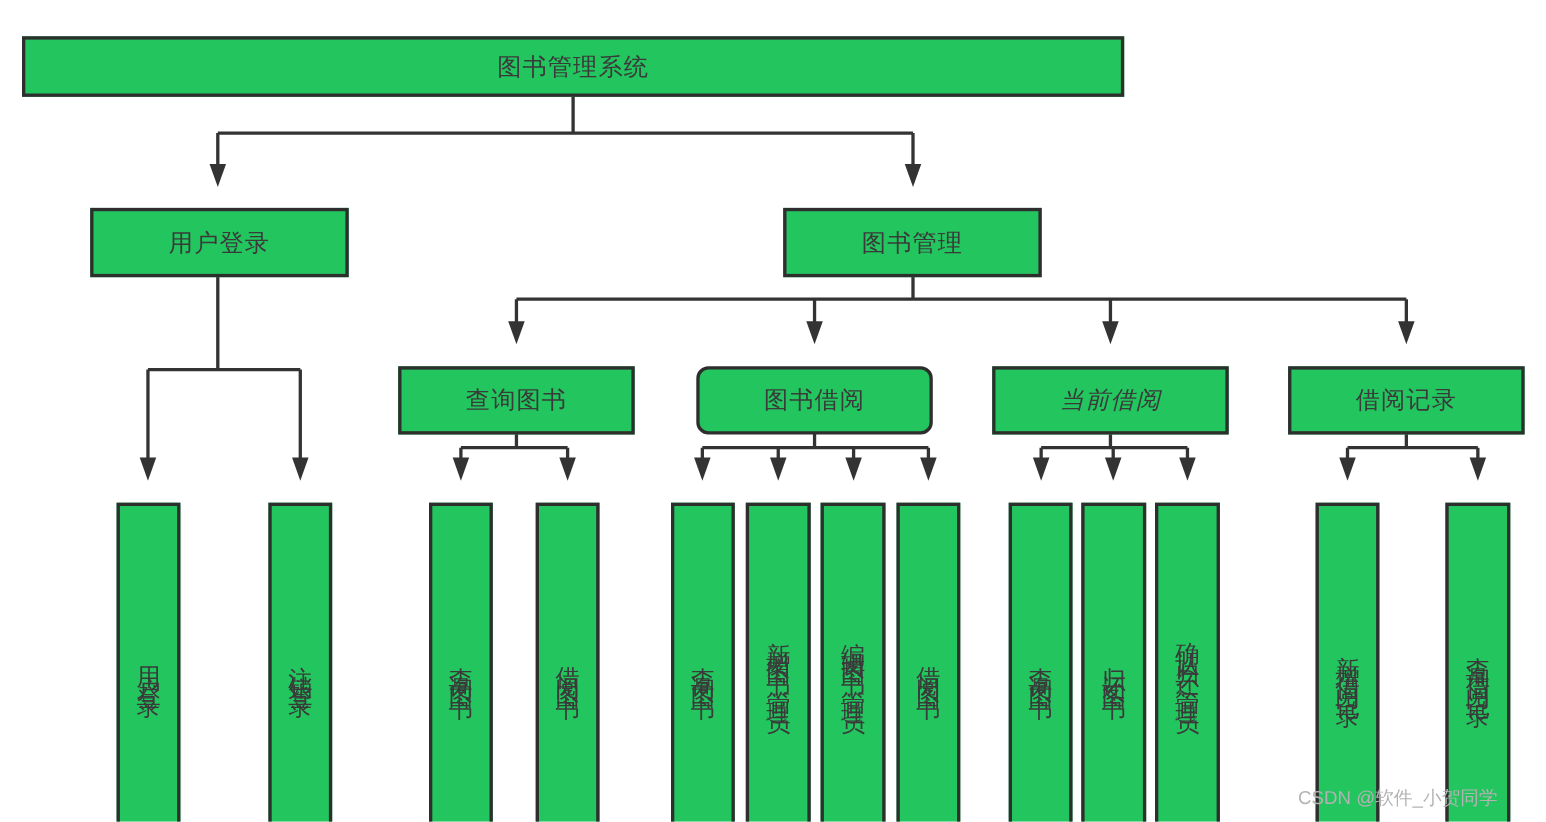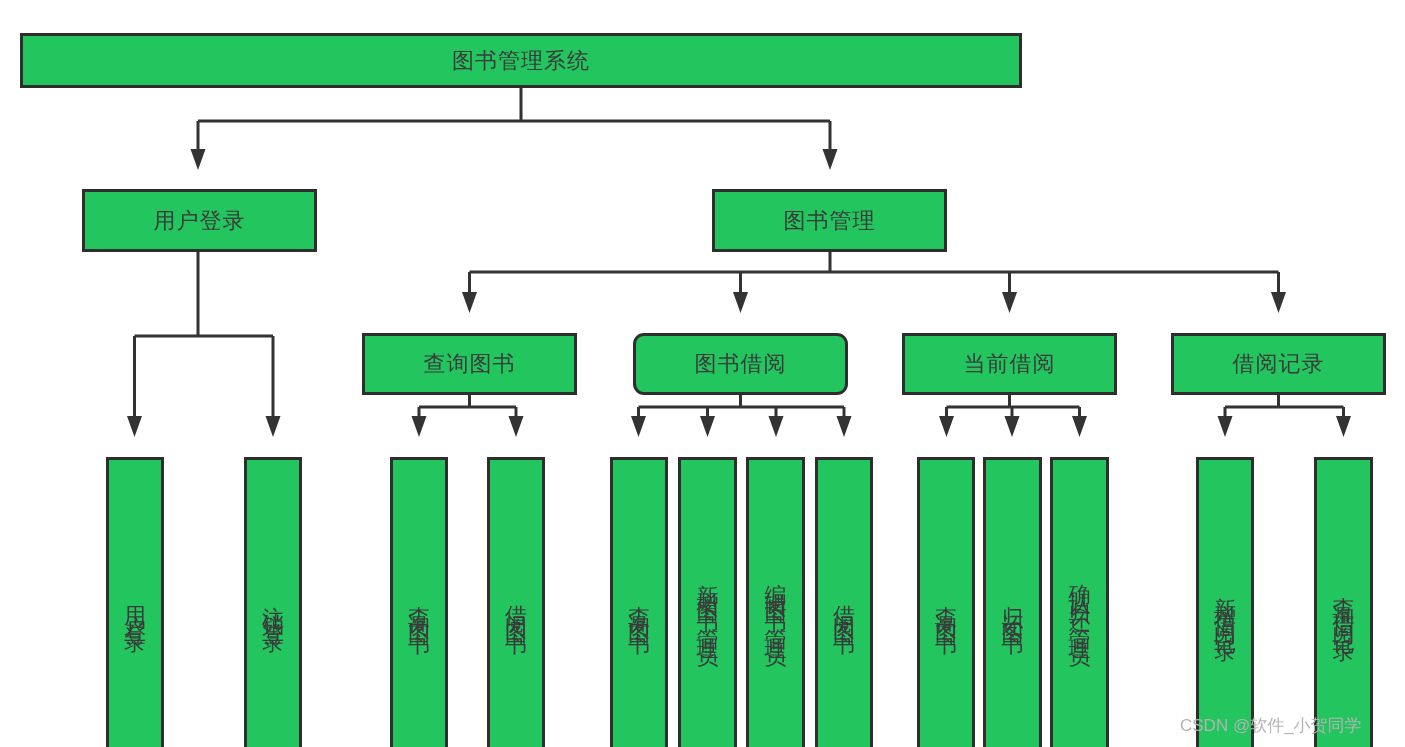--- a/index.html
+++ b/index.html
@@ -120,21 +120,21 @@
     </g>
   </svg>
 
   <div class="box box-h" style="left:20px; top:13px; width:1002px; height:55px;">图书管理系统</div>
 
   <div class="box box-h" style="left:82px; top:169px; width:235px; height:63px;">用户登录</div>
   <div class="box box-h" style="left:712px; top:169px; width:235px; height:63px;">图书管理</div>
 
   <div class="box box-h" style="left:362px; top:313px; width:215px; height:62px;">查询图书</div>
   <div class="box box-h" style="left:633px; top:313px; width:215px; height:62px;border-radius:11px;">图书借阅</div>
-  <div class="box box-h" style="left:902px; top:313px; width:215px; height:62px;">当前借阅</div>
+  <div class="box box-h" style="left:902px; top:313px; width:215px; height:62px;font-style:italic;">当前借阅</div>
   <div class="box box-h" style="left:1171px; top:313px; width:215px; height:62px;">借阅记录</div>
 
   <div class="box box-v" style="left:106px; top:437px; width:58px; height:298px;">用户登录</div>
   <div class="box box-v" style="left:244px; top:437px; width:58px; height:298px;">注销登录</div>
 
   <div class="box box-v" style="left:390px; top:437px; width:58px; height:298px;">查询图书</div>
   <div class="box box-v" style="left:487px; top:437px; width:58px; height:298px;">借阅图书</div>
 
   <div class="box box-v" style="left:610px; top:437px; width:58px; height:298px;">查询图书</div>
   <div class="box box-v" style="left:678px; top:437px; width:59px; height:298px;">新增图书（管理员）</div>

